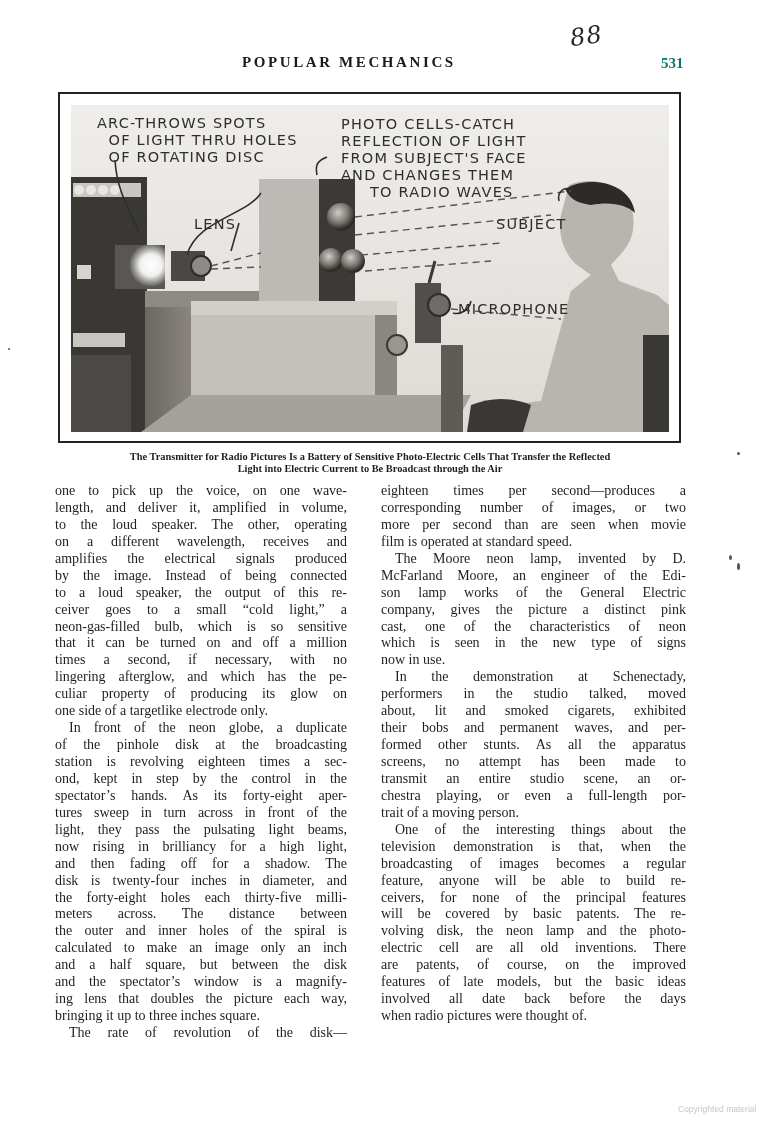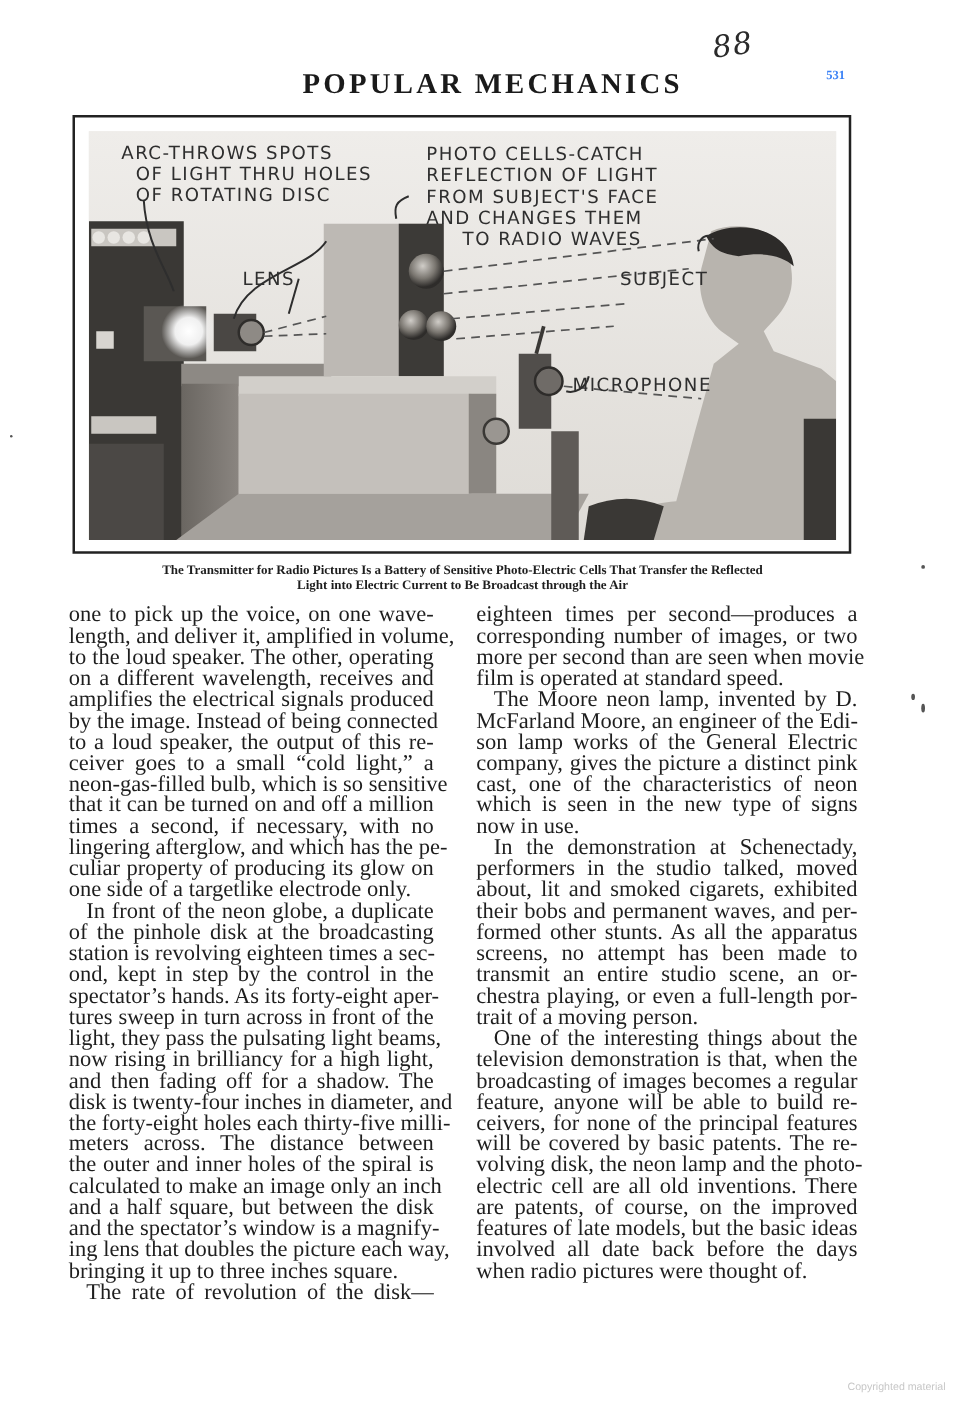--- a/index.html
+++ b/index.html
@@ -2,24 +2,24 @@
 <html><head>
   <meta charset="utf-8">
   <style>
     html, body { margin: 0; padding: 0; }
     body {
       width: 768px; height: 1126px; background: #ffffff; position: relative; overflow: hidden;
       font-family: "Liberation Serif", "DejaVu Serif", serif; color: #1c1c1c;
     }
     .running-head {
       position: absolute; top: 54px; left: 242px; font-family: "Liberation Serif", serif;
-      font-weight: bold; font-size: 23px; letter-spacing: 2.6px; color: #1a1a1a;
+      font-weight: bold; font-size: 15px; letter-spacing: 2.6px; color: #1a1a1a;
     }
     .page-number {
-      position: absolute; top: 55px; left: 661px; font-weight: bold; font-size: 10px; color: #3b82f6;
+      position: absolute; top: 55px; left: 661px; font-weight: bold; font-size: 15px; color: #0f766e;
       font-family: "Liberation Serif", serif;
     }
     .handwritten {
       position: absolute; top: 22px; left: 570px; font-family: "DejaVu Serif", serif; font-style: italic;
       font-size: 24px; color: #2a2a2a; transform: rotate(-8deg); letter-spacing: 1px;
     }
     .figure-frame {
       position: absolute; left: 58px; top: 92px; width: 623px; height: 351px;
       border: 2px solid #222; background: #ffffff; box-sizing: border-box; padding-left: 15px;
     }
@@ -30,21 +30,21 @@
     .figure-image svg { position: absolute; left: 0; top: 0; }
     .callout {
       position: absolute; font-family: "DejaVu Sans", sans-serif; font-size: 14.5px;
       letter-spacing: 1.2px; color: #2e2e2e; line-height: 17px; white-space: pre;
     }
     .caption {
       position: absolute; left: 60px; top: 451px; width: 620px; text-align: center;
       font-family: "Liberation Serif", serif; font-weight: bold; font-size: 10.4px; line-height: 12px; color: #1e1e1e;
     }
     .column {
-      position: absolute; top: 483px; width: 292px; font-size: 18px; line-height: 16.95px;
+      position: absolute; top: 483px; width: 292px; font-size: 14px; line-height: 16.95px;
       text-align: justify; color: #1e1e1e; font-family: "Liberation Serif", serif;
     }
     .col-left { left: 55px; }
     .col-right { left: 381px; width: 305px; }
     .column .line { display: block; text-align: justify; text-align-last: justify; white-space: nowrap; height: 16.95px; }
     .column .line.last { text-align-last: left; }
     .column .line.indent { padding-left: 14px; }
     .watermark {
       position: absolute; left: 678px; top: 1104px; font-family: "Liberation Sans", sans-serif;
       font-size: 8.5px; color: #c7c7c7; text-align: right;

